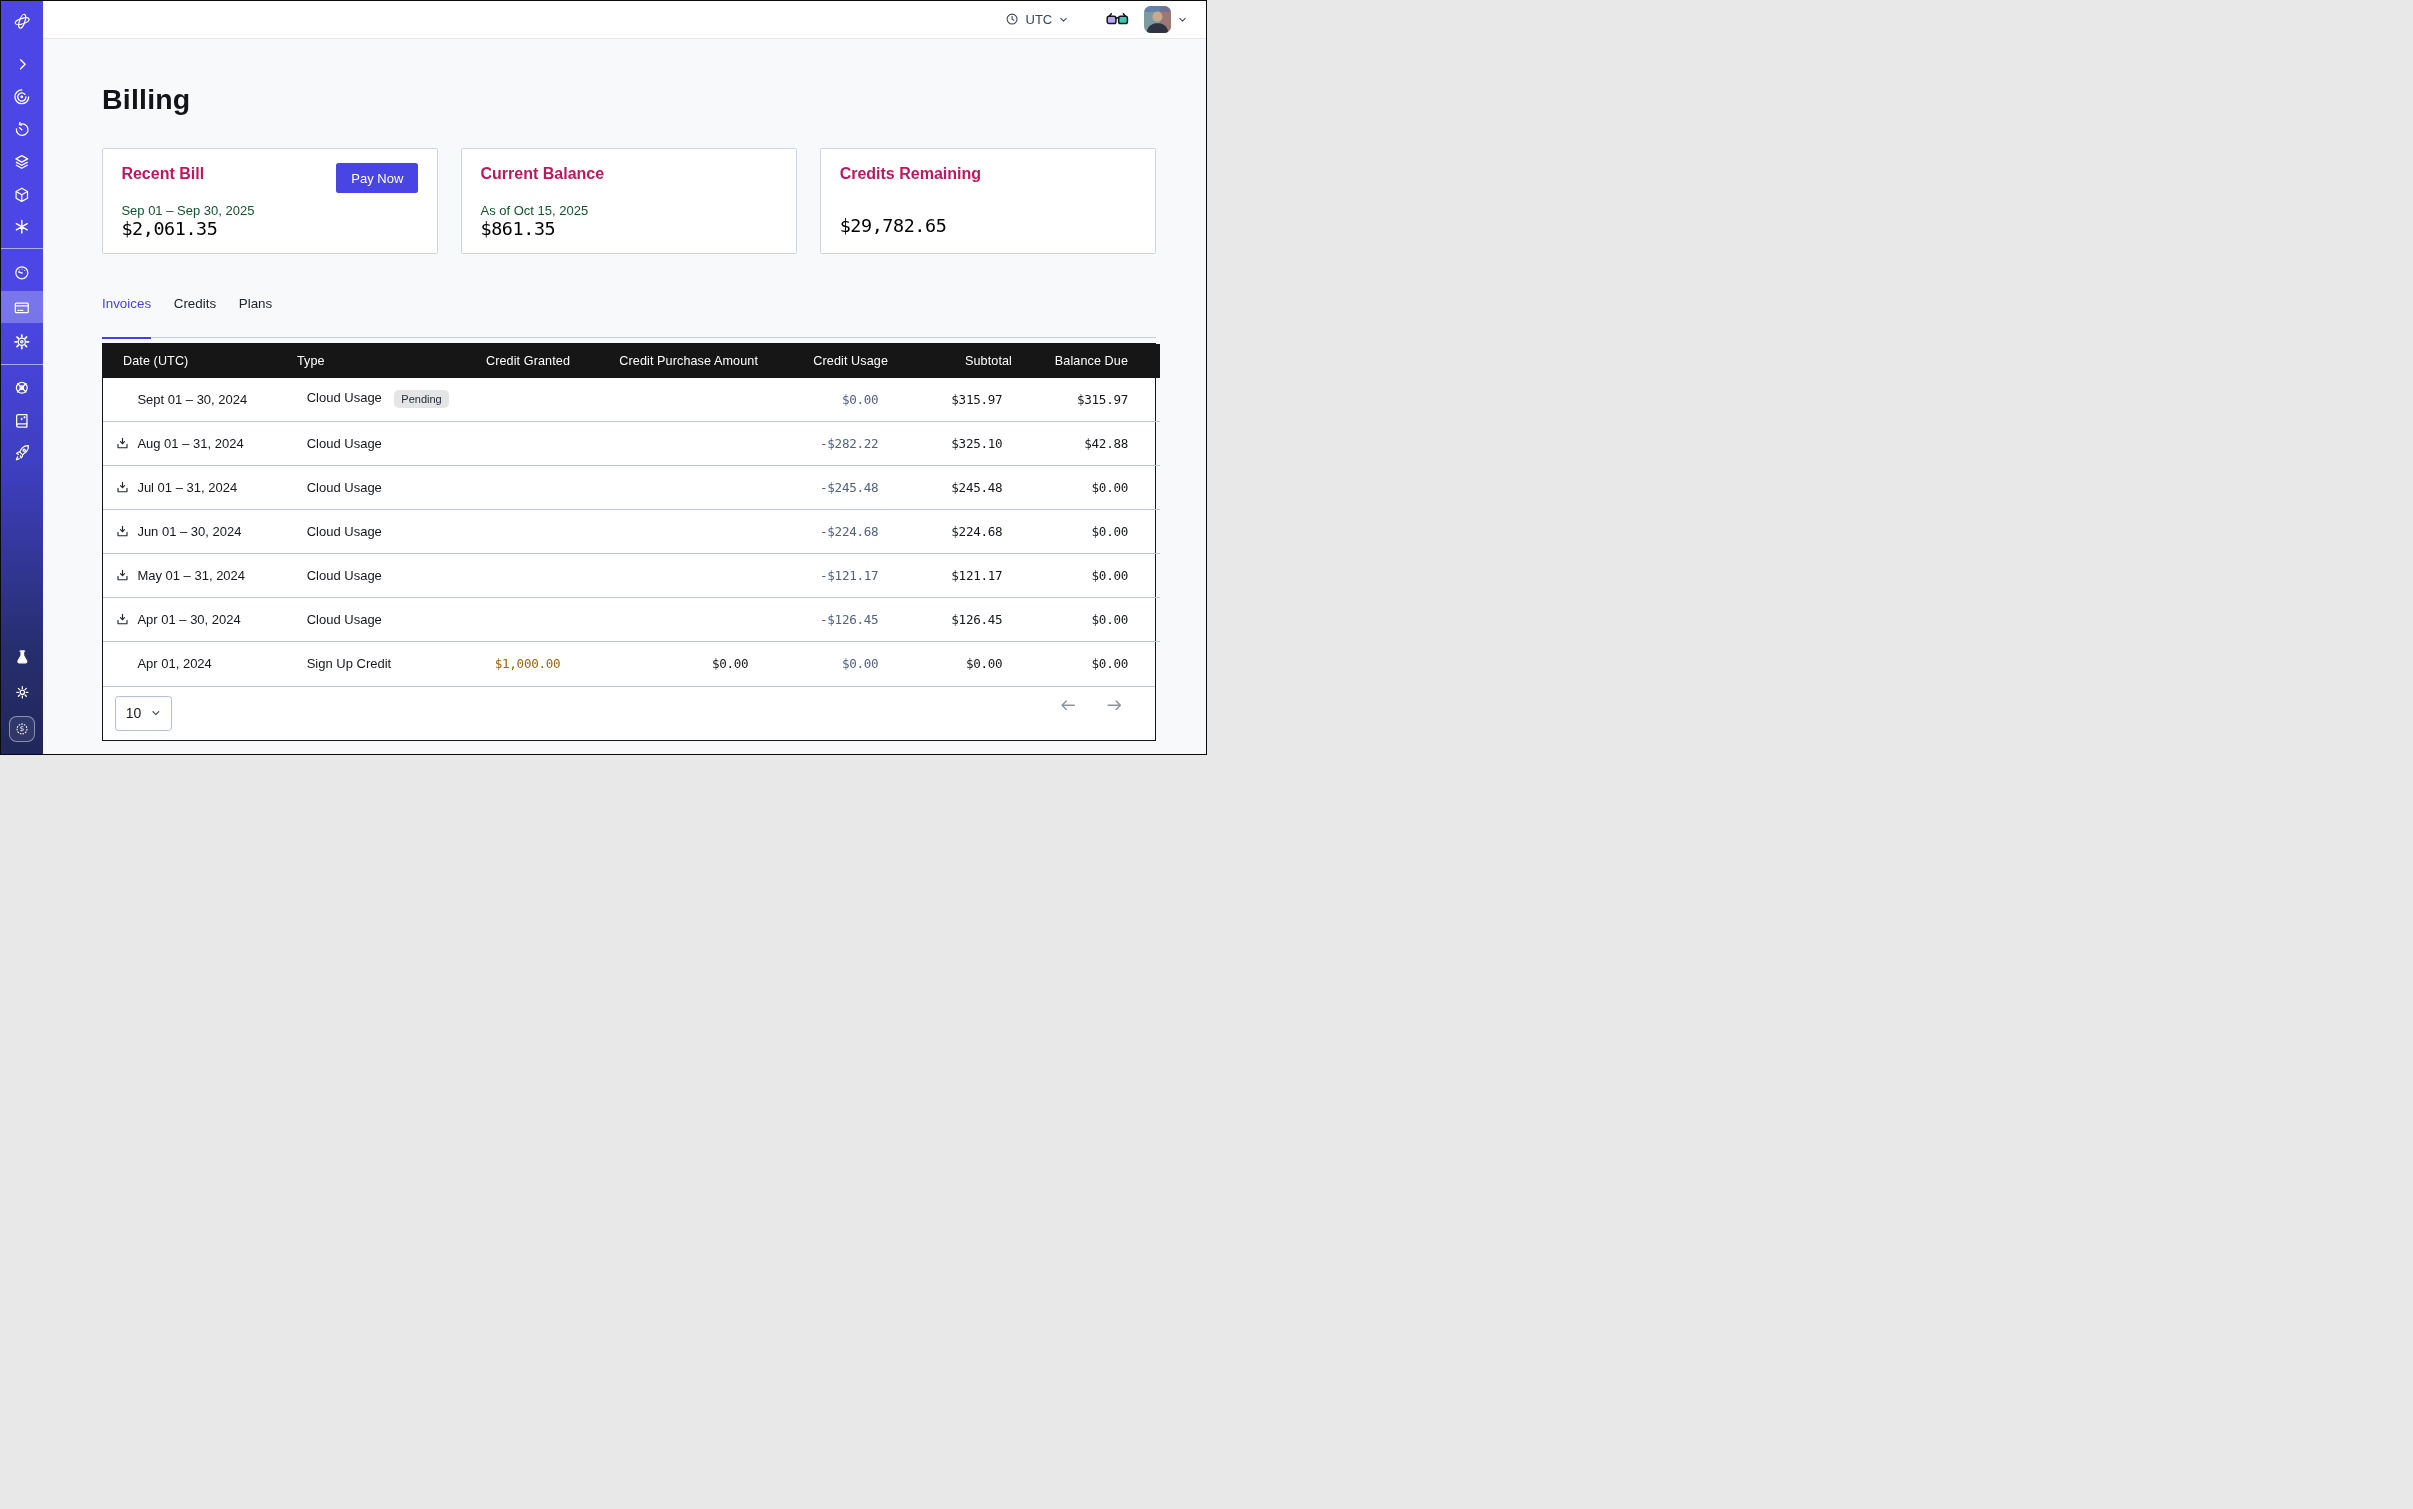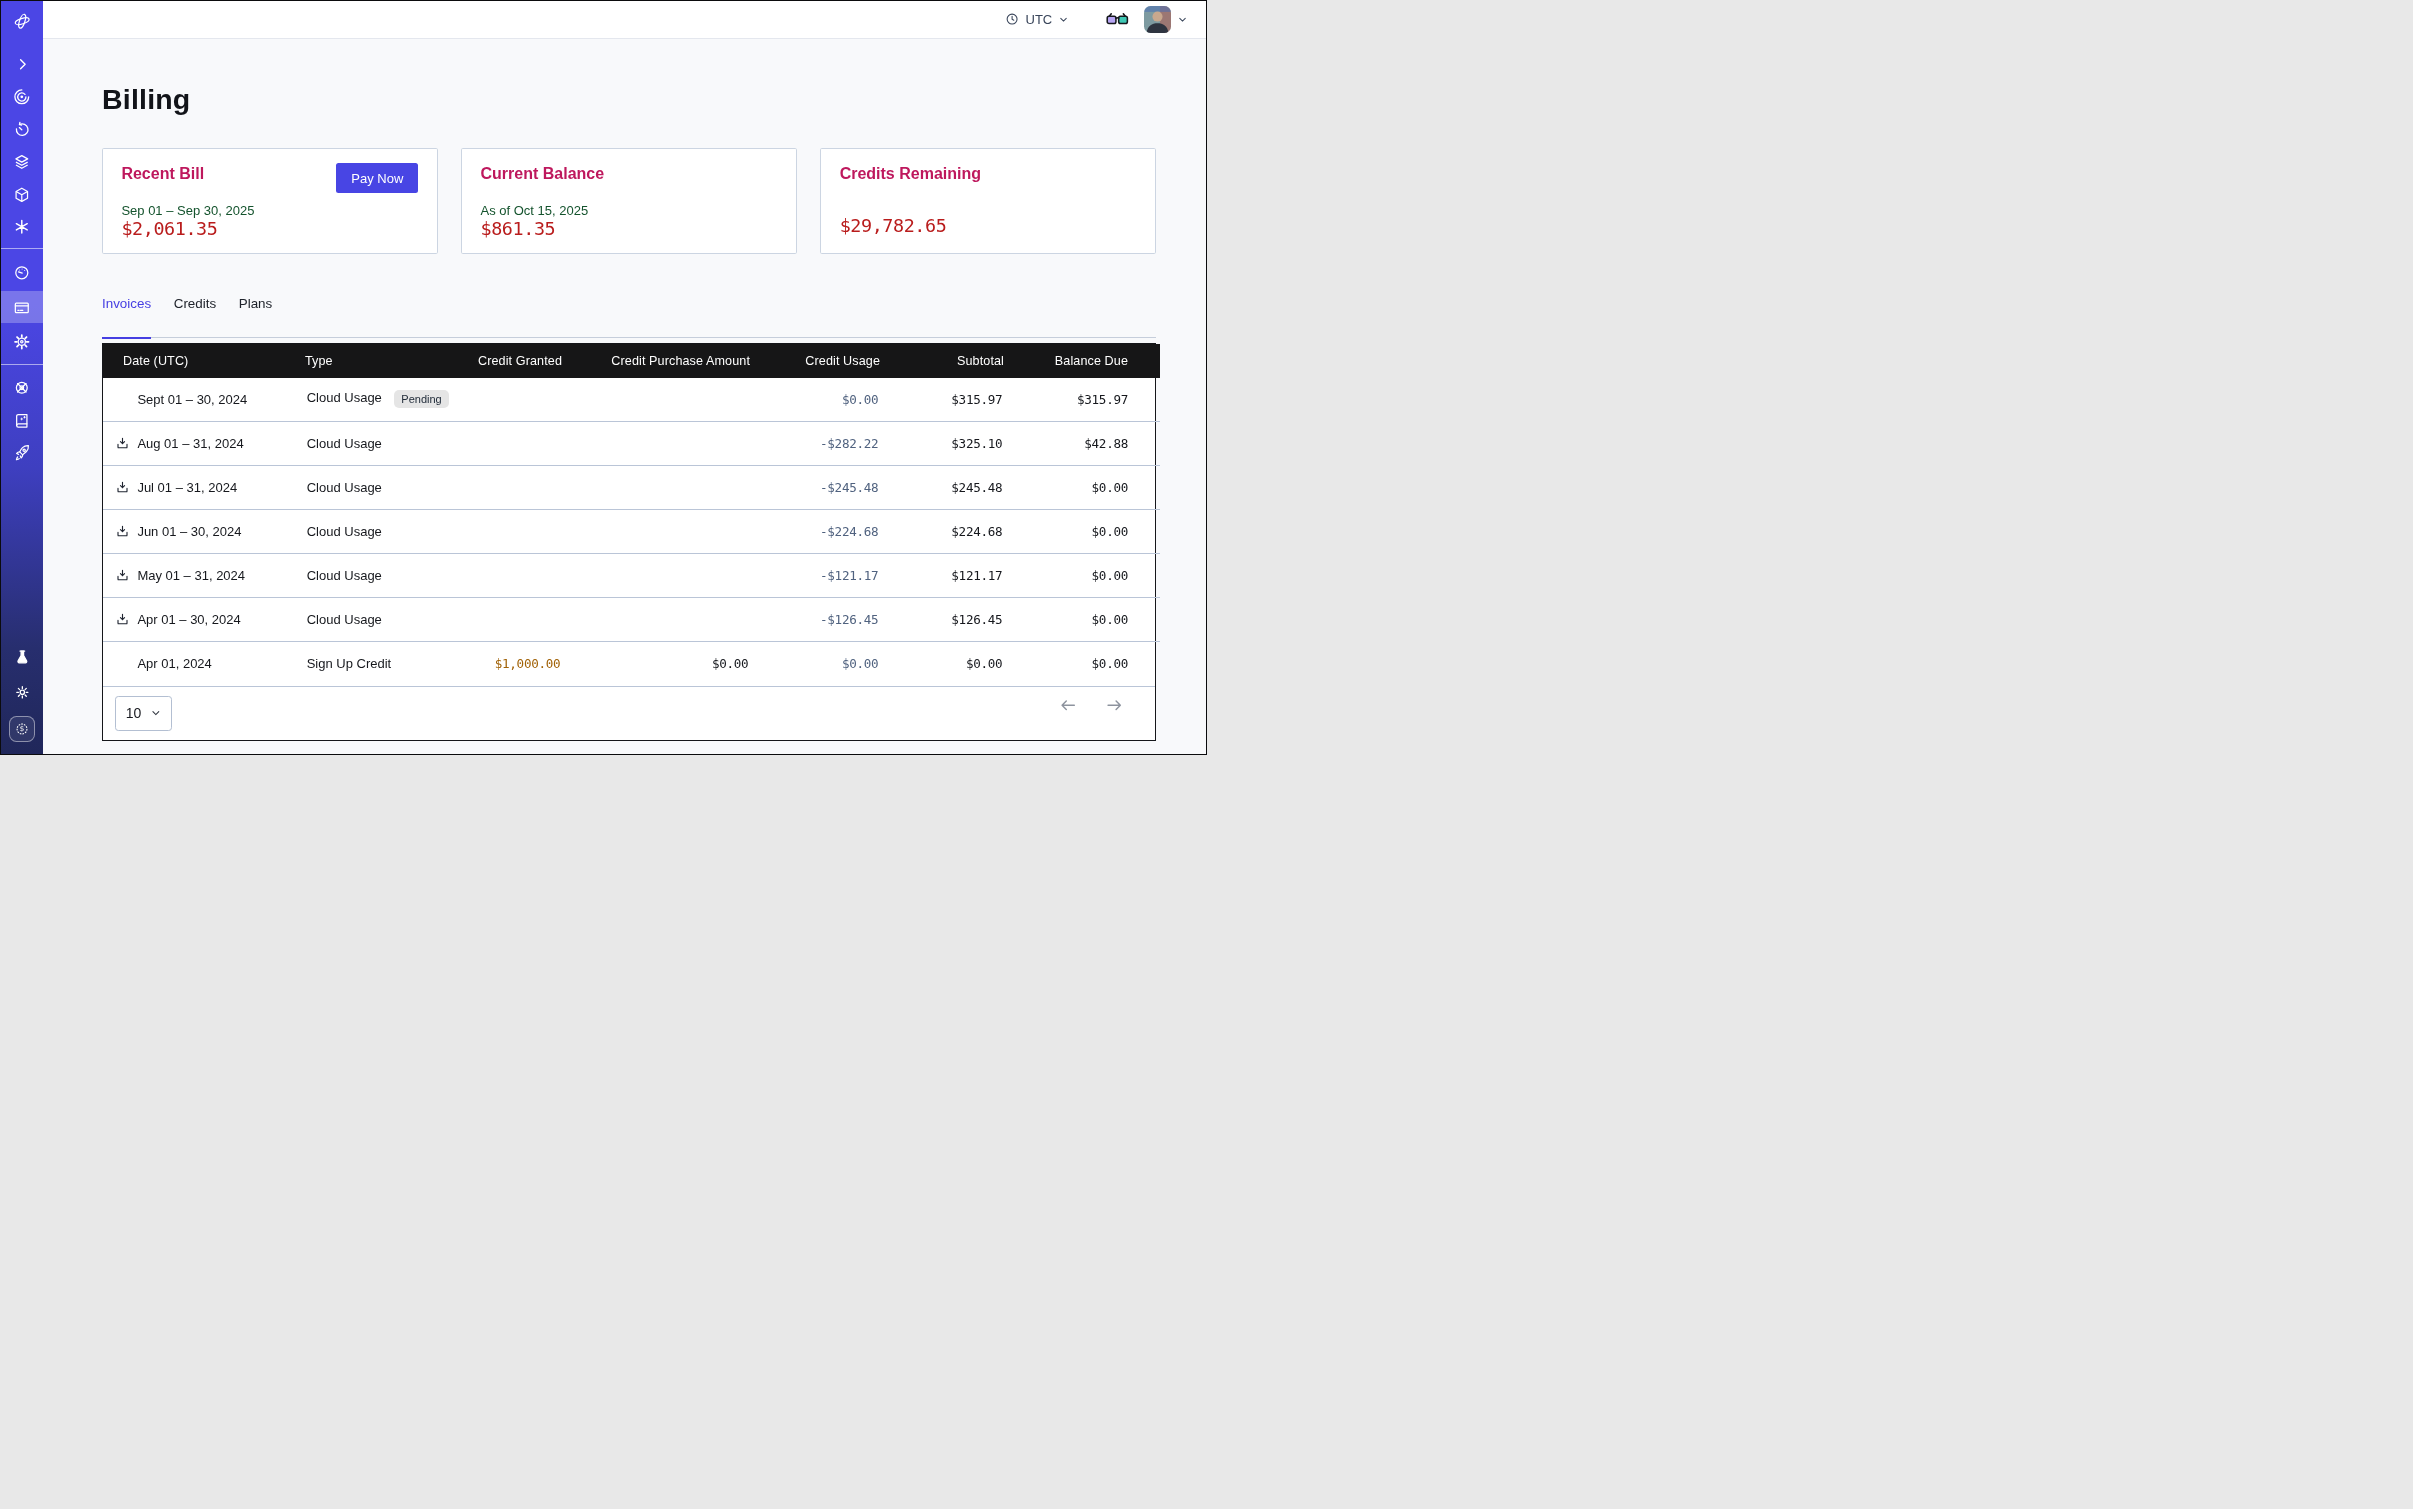--- a/index.html
+++ b/index.html
@@ -47,37 +47,37 @@
   .page-title{ margin-top:44px; font-size:28.5px; font-weight:700; color:#121419; letter-spacing:0.2px; }
 
   .cards{ display:flex; gap:23.4px; margin-top:32px; }
   .card{
     flex:1 1 0; height:106px; background:#fff; border:0.8px solid #ccd5e2; border-radius:1.7px;
     padding:16px 18.4px 16.7px; display:flex; flex-direction:column;
   }
   .card-top{ display:flex; justify-content:space-between; align-items:flex-start; }
   .card-title{ font-size:16px; font-weight:700; color:#be185d; }
   .card-sub{ font-size:13px; color:#14532d; margin-top:20px; }
-  .card-amount{ margin-top:auto; font-family:"DejaVu Sans Mono", monospace; font-size:18.4px; color:#b91c1c; letter-spacing:-0.4px; }
+  .card-amount{ margin-top:auto; font-family:"DejaVu Sans Mono", monospace; font-size:18.4px; color:#000000; letter-spacing:-0.4px; }
   .pay-btn{
     background:#4845e4; color:#fff; border:none; border-radius:2.5px; font-size:13px;
     font-family:"Liberation Sans", sans-serif; padding:7.5px 15px; cursor:pointer; margin-top:-1.7px;
   }
 
   
   .tabs{ display:flex; gap:22.6px; margin-top:42px; border-bottom:0.8px solid #c6cedb; align-items:flex-end; }
   .tab{ font-size:13.4px; color:#20242c; padding-bottom:26px; border-bottom:2.5px solid transparent; margin-bottom:-1.7px; cursor:pointer; }
   .tab.active{ color:#463fe2; border-bottom-color:#463fe2; font-weight:500; }
 
   
   .table-wrap{ margin-top:4.2px; border:1.7px solid #15161a; background:#fff; }
   table{ width:100%; border-collapse:collapse; table-layout:fixed; }
   thead th{
     background:#161617; color:#fff; font-weight:400; font-size:12.6px; height:34px;
-    text-align:right; padding:0 10px; letter-spacing:0.1px;
+    text-align:right; padding:0 2px; letter-spacing:0.1px;
   }
   th.th-date{ text-align:left; padding-left:20px; }
   th.th-left{ text-align:left; }
   tbody td{ height:44px; font-size:13px; color:#16181d; padding:0 11.7px; }
   tbody tr{ border-top:0.8px solid #bac5d7; }
   tbody tr:first-child{ border-top:none; }
   td.c-date{ padding-left:11.7px; }
   .date-inner{ display:flex; align-items:center; }
   .dl{ width:16px; height:16px; margin-right:6.7px; cursor:pointer; flex:0 0 auto; display:flex; align-items:center; }
   .dl.invisible{ visibility:hidden; }

